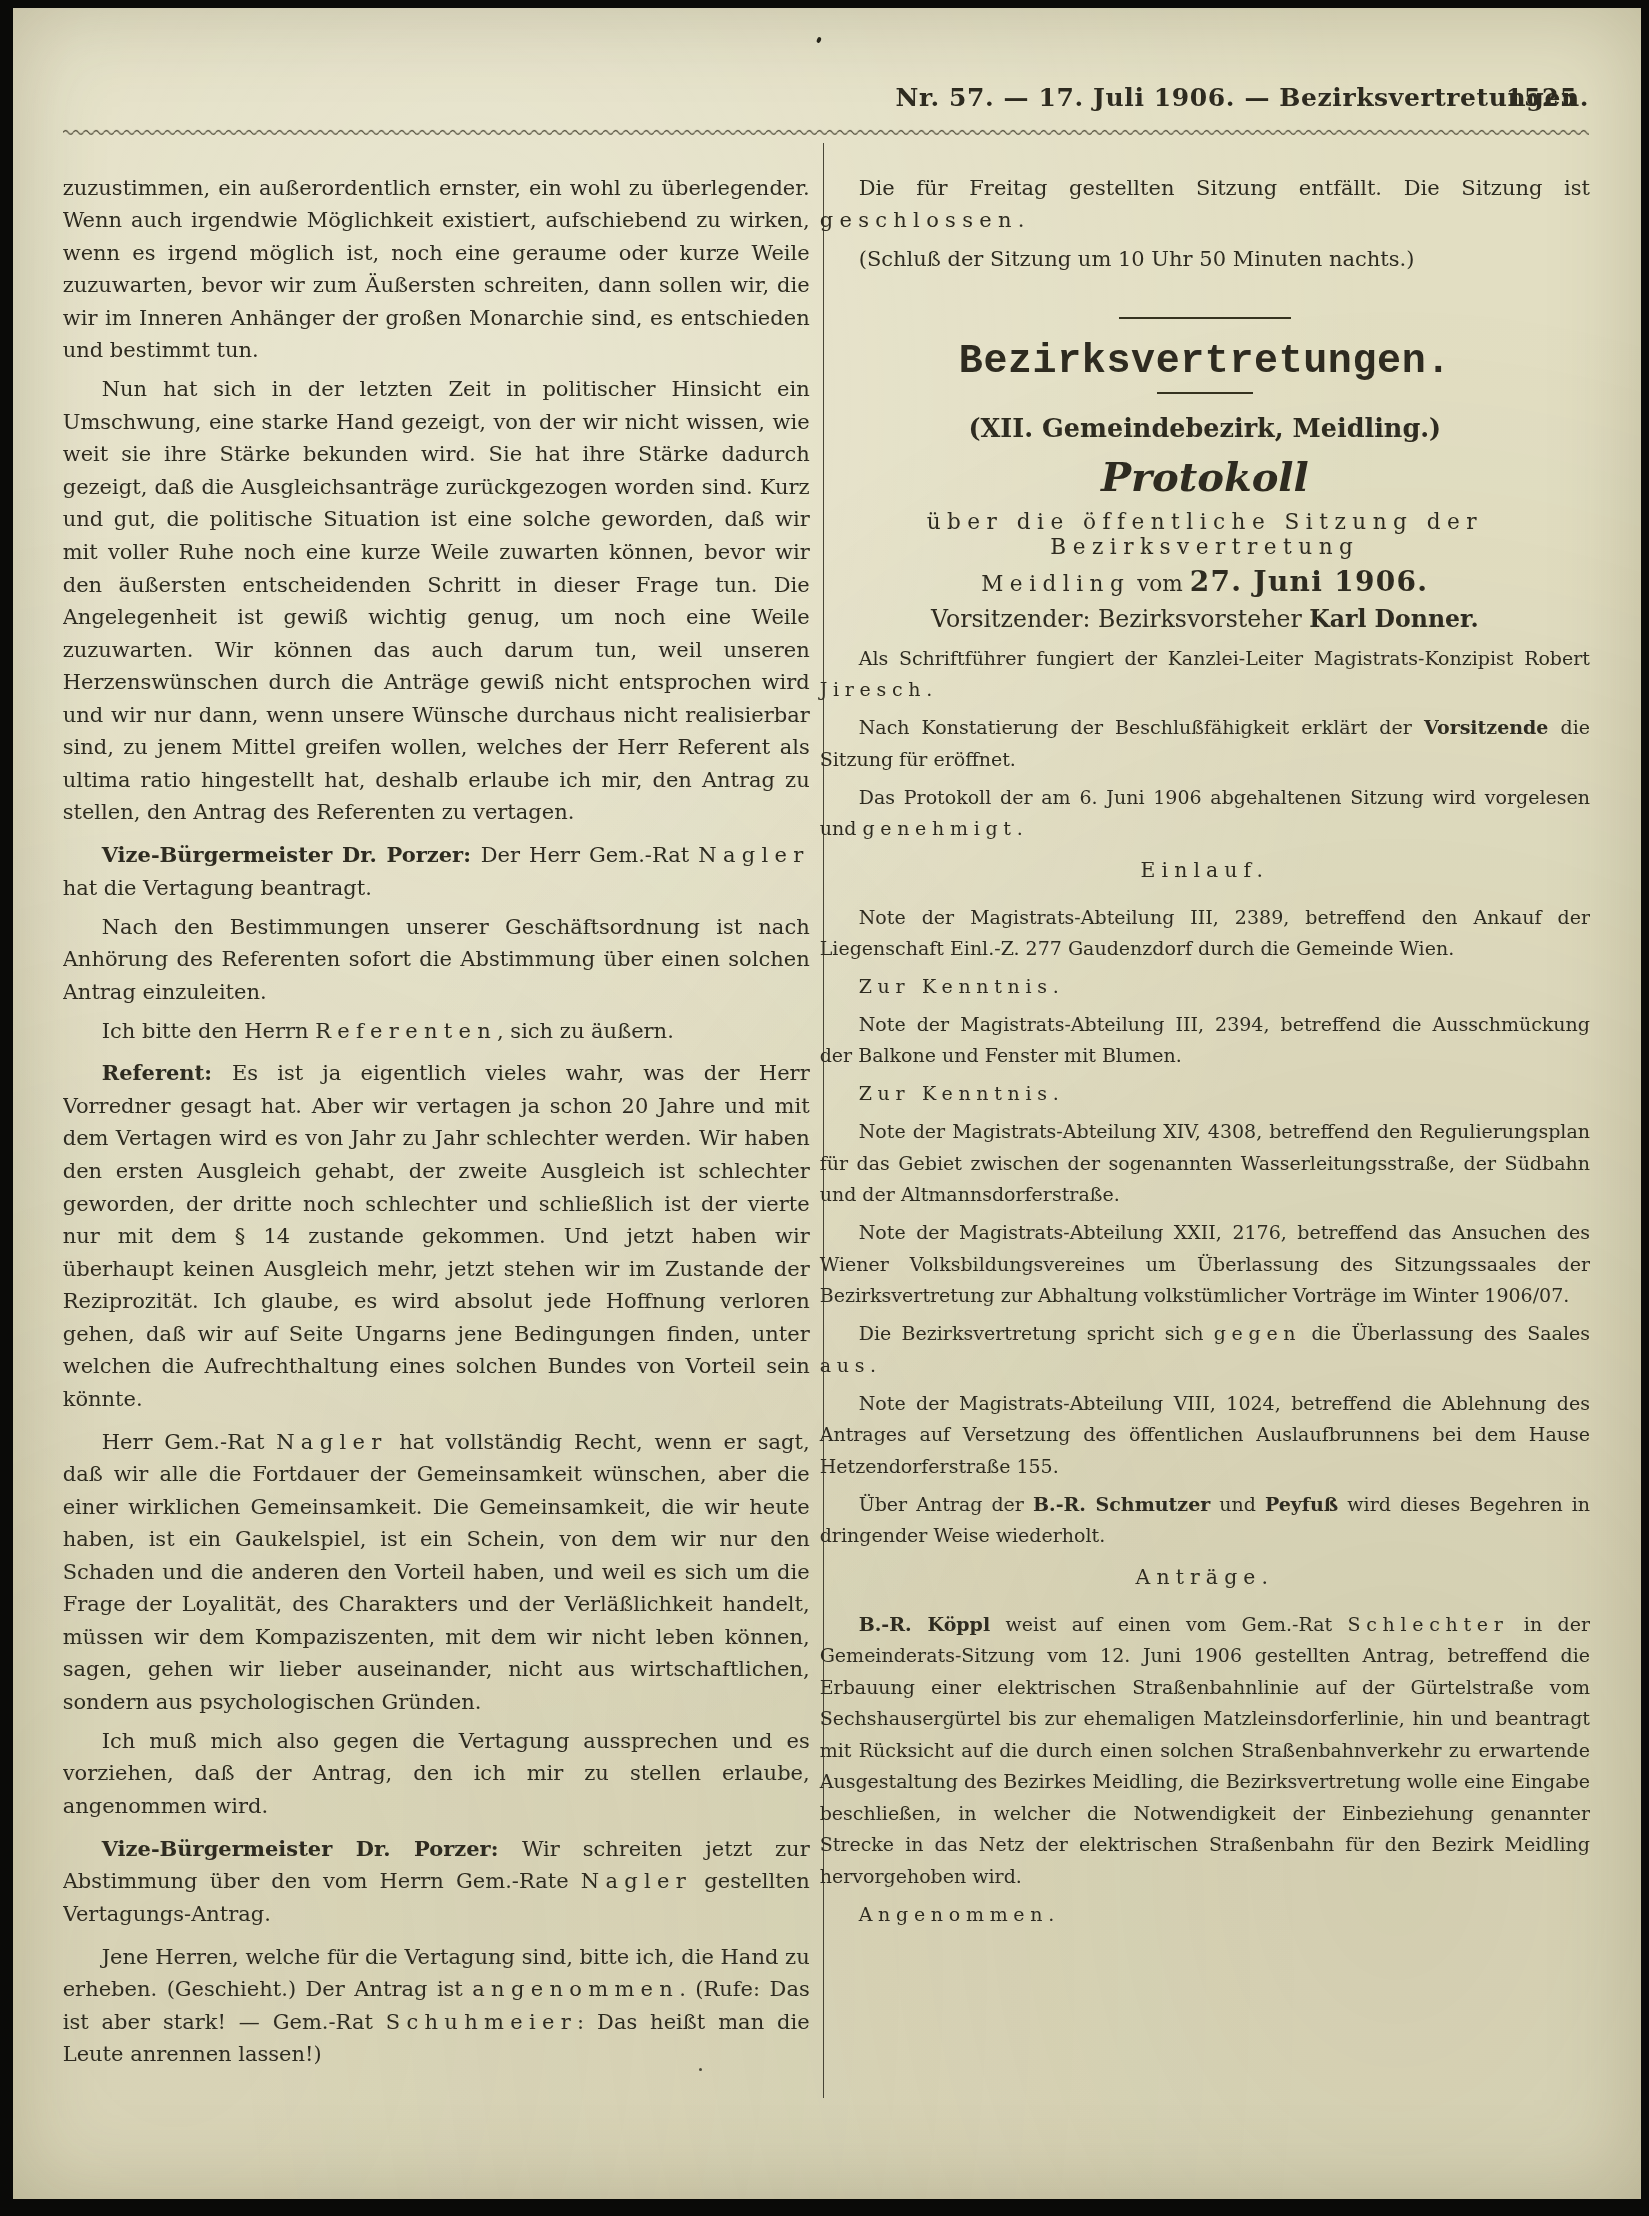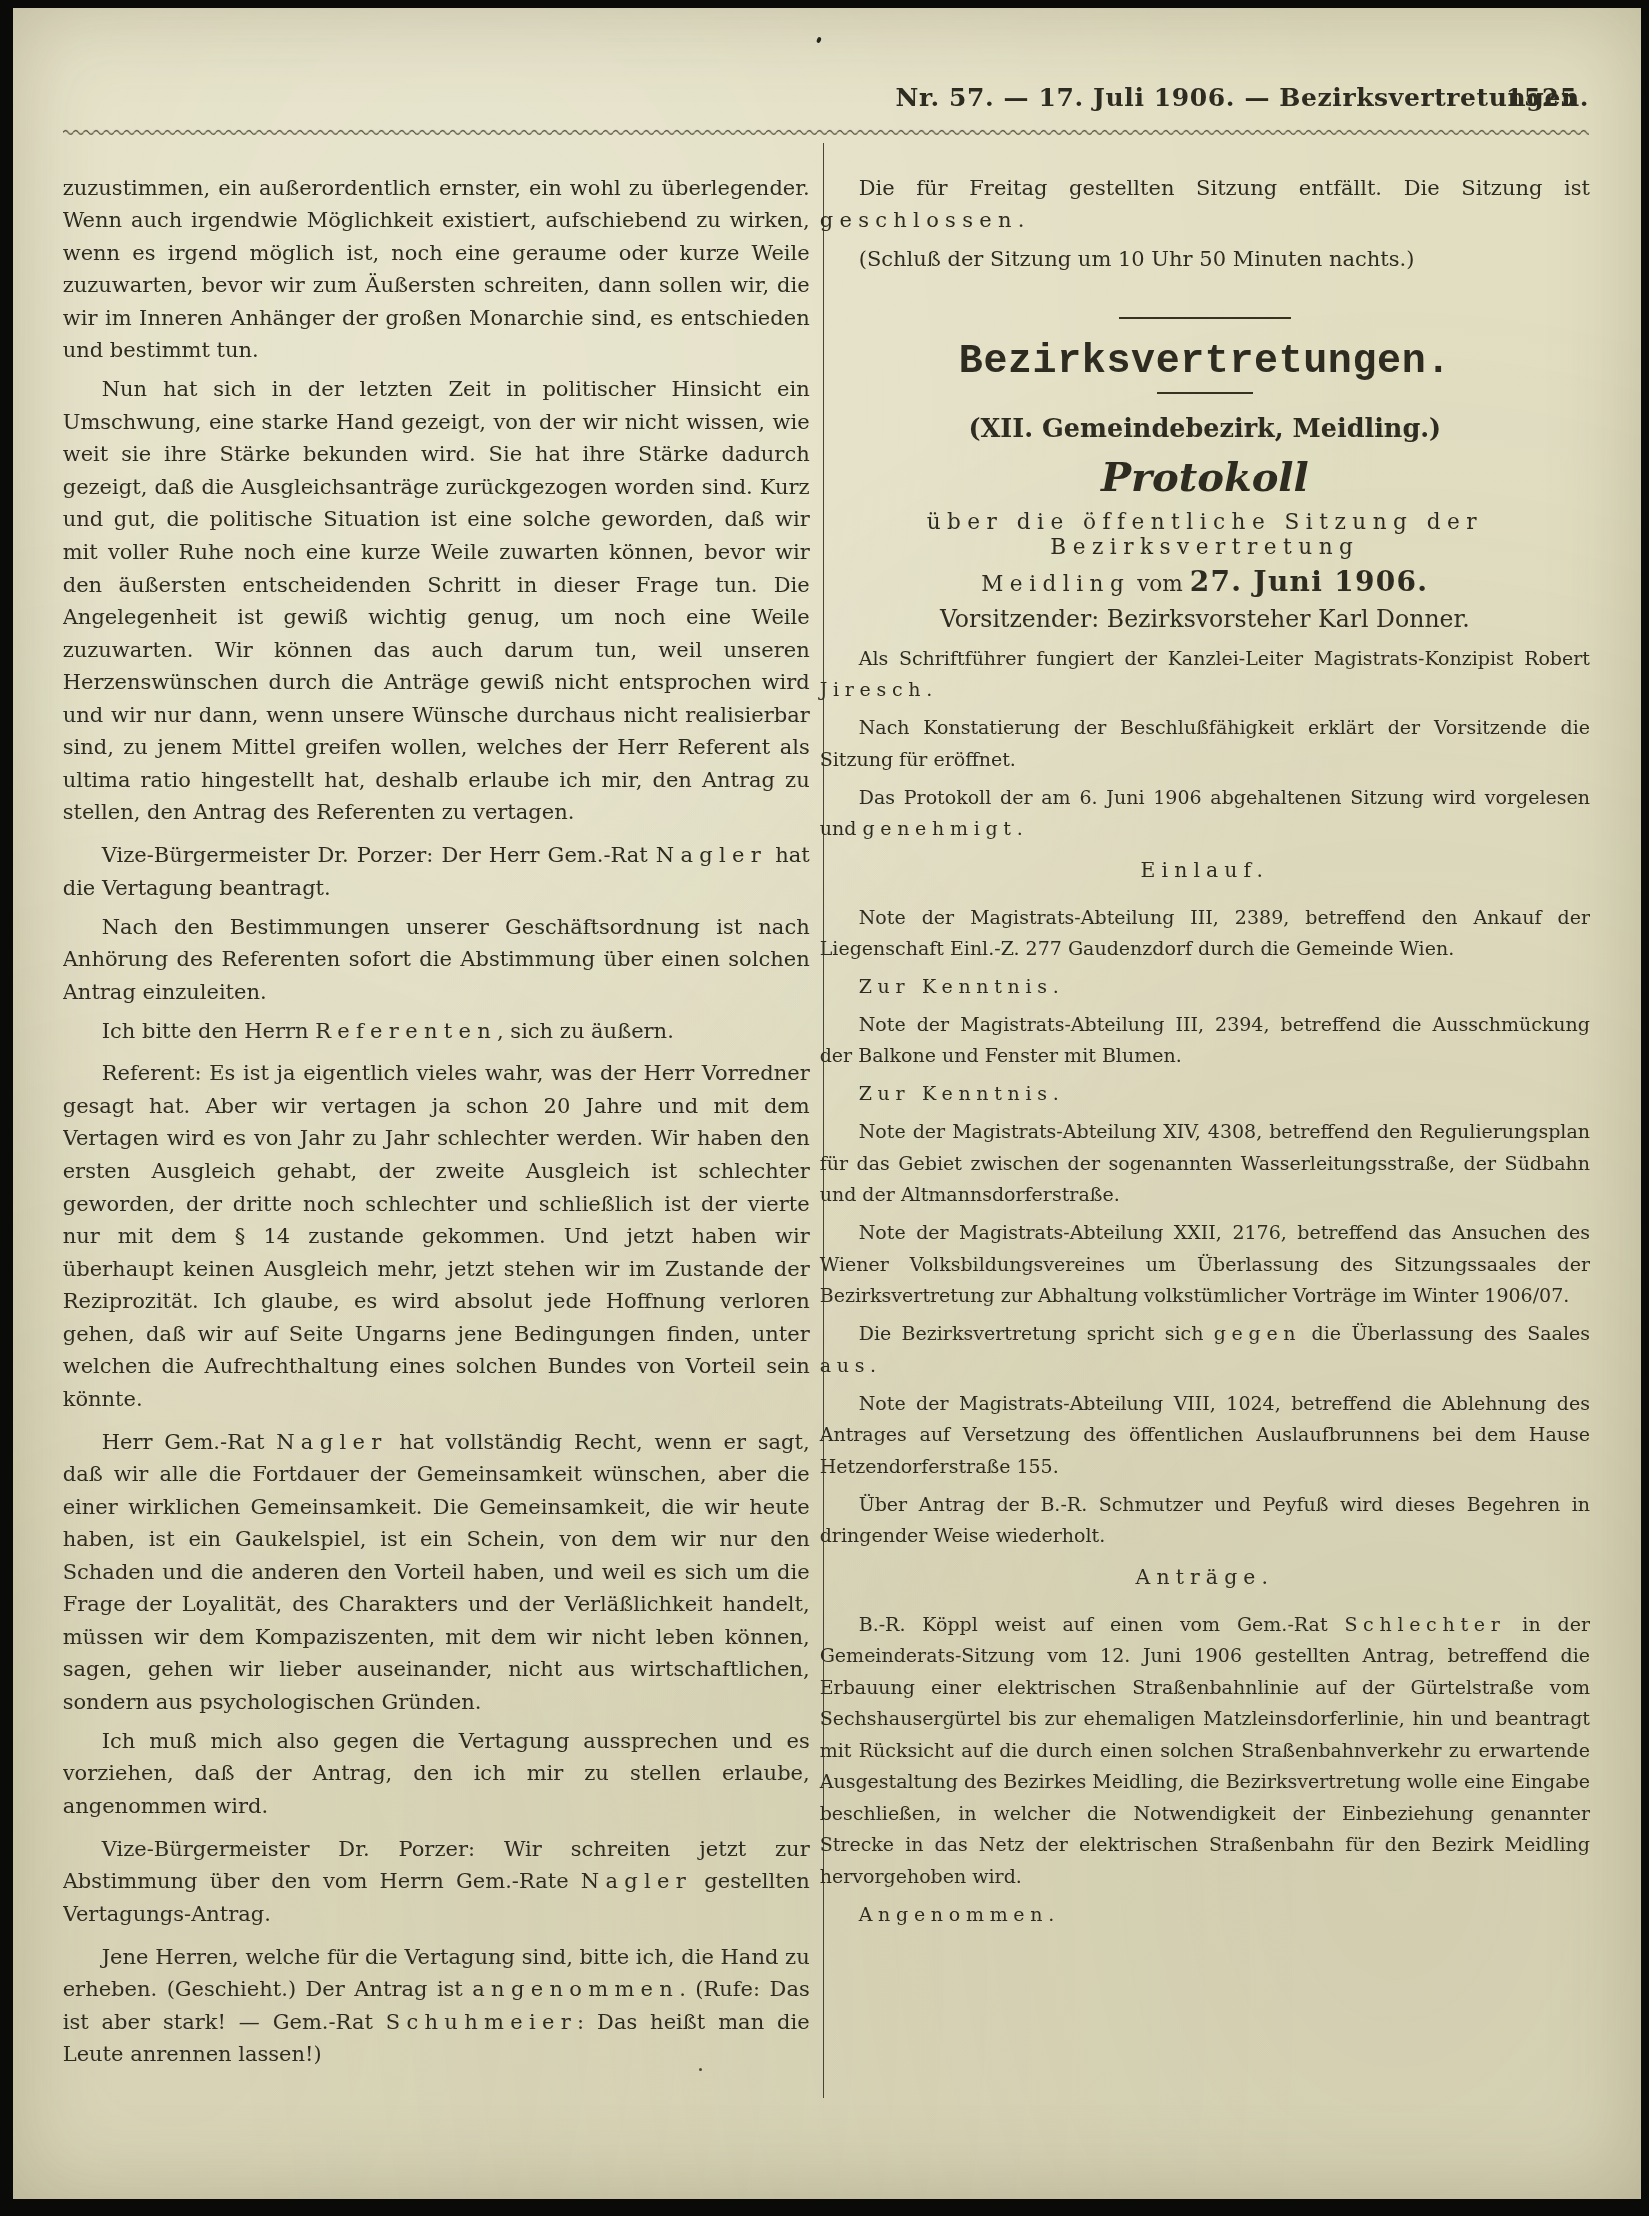--- a/index.html
+++ b/index.html
@@ -37,21 +37,21 @@
     display:flex;gap:10px;overflow:hidden;
   }
   .col-left{flex:none;width:747px;}
   .col-right{flex:1;min-width:0;}
 
   .p{font-size:21px;line-height:1.55;text-align:justify;margin:0 0 6.4px 0;}
   .ind{text-indent:39px;}
   .mt{margin-top:10.2px;}
   .petit{font-size:19px;line-height:1.66;}
   .center{text-align:center;text-indent:0;}
-  .b{font-weight:normal;}
+  .b{font-weight:bold;}
   .sp{letter-spacing:.30em;}
   .big{font-size:28px;font-weight:bold;letter-spacing:1.3px;}
 
   .h-big{
     font-size:40px;font-weight:bold;text-align:center;
     margin:21.6px 0 3.8px 0;letter-spacing:0.6px;line-height:1.1;font-family:Liberation Mono, monospace;
   }
   .h-sub{font-size:25.5px;font-weight:bold;text-align:center;margin:19px 0 2.5px 0;}
   .h-med{font-size:40px;font-weight:bold;text-align:center;margin:10.2px 0 9px 0;font-style:italic;}
   .c-line{font-size:21.6px;text-align:center;margin:0 0 6.4px 0;}

